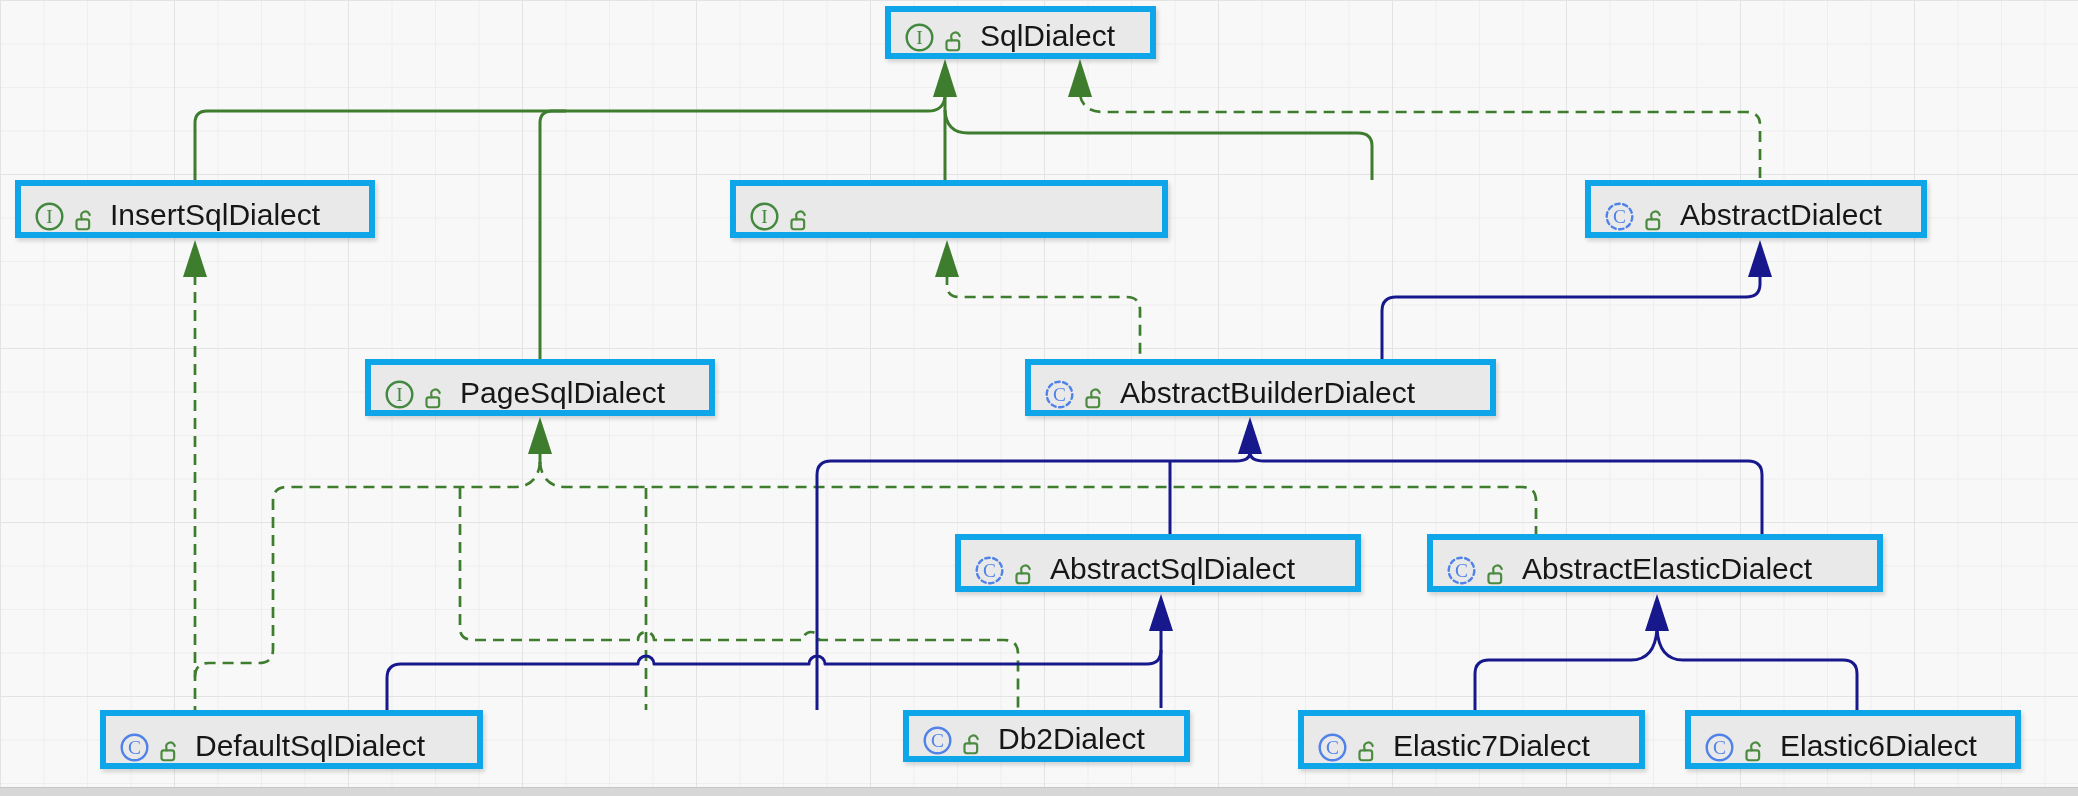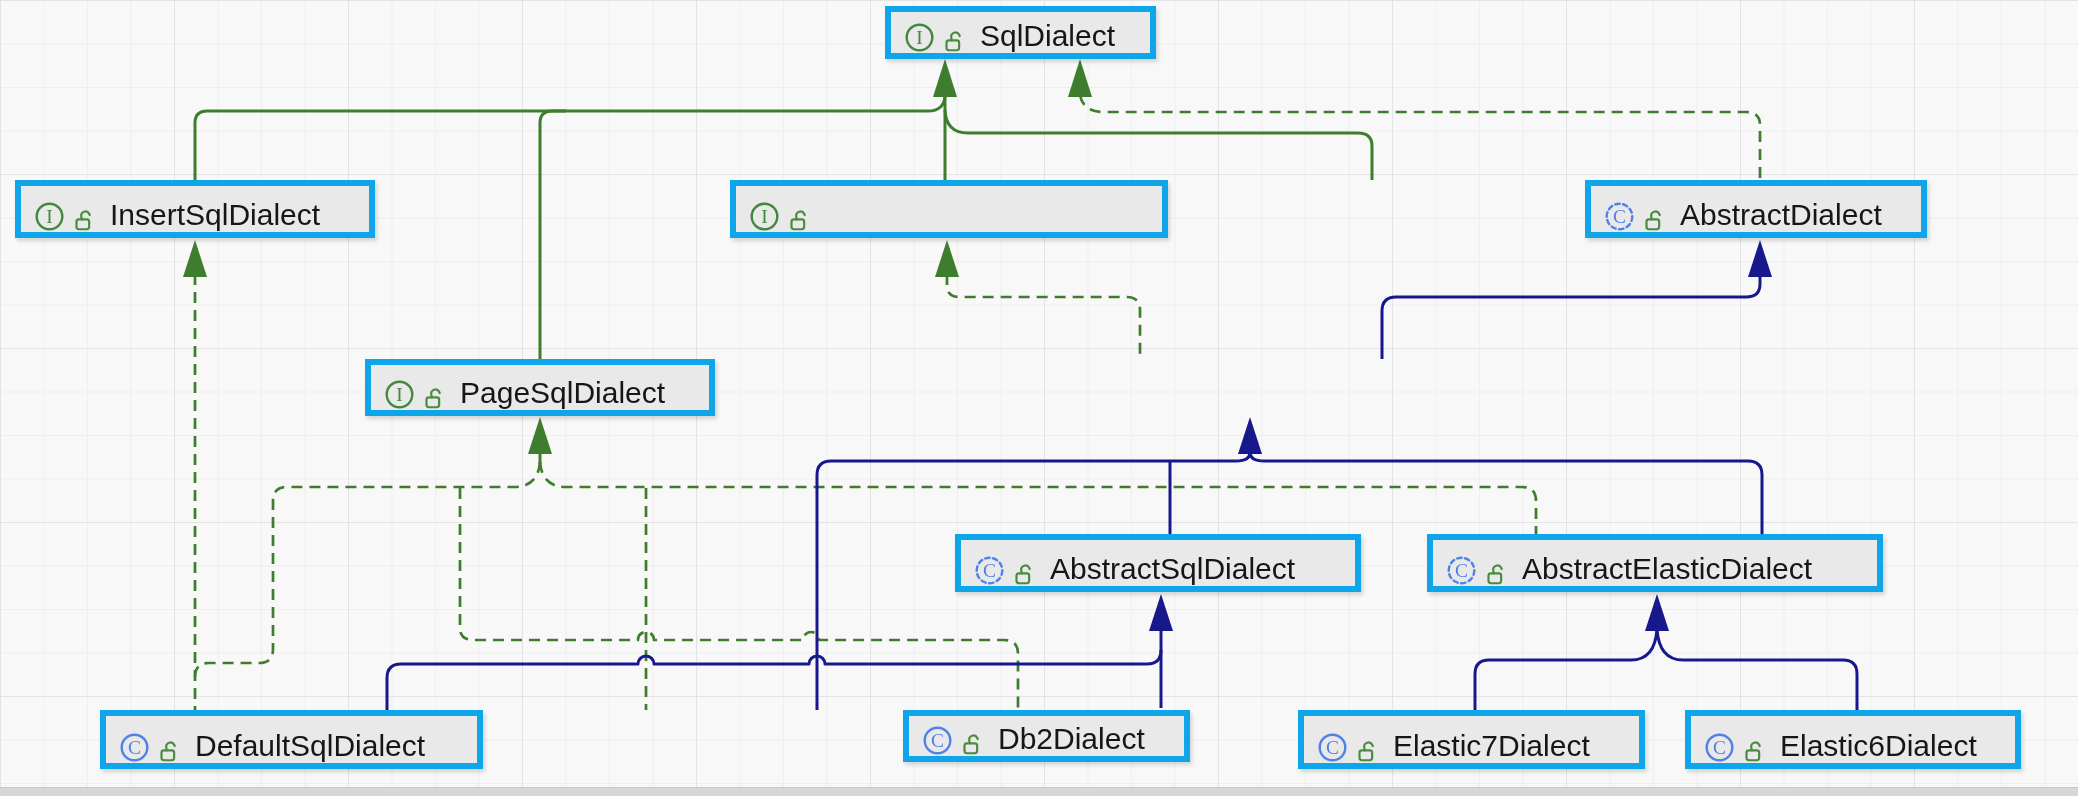--- a/index.html
+++ b/index.html
@@ -172,20 +172,33 @@
         </svg>
       </span>
     <span class="ic lock">
         <svg width="22" height="24">
           <use href="#ic-lock"></use>
         </svg>
       </span>
     <span class="lbl">PageSqlDialect</span>
   </div>
 
+  <div class="node" style="left:1025px;top:359px;width:471px;height:57px">
+    <span class="ic kind">
+        <svg width="31" height="31">
+          <use href="#ic-abstract"></use>
+        </svg>
+      </span>
+    <span class="ic lock">
+        <svg width="22" height="24">
+          <use href="#ic-lock"></use>
+        </svg>
+      </span>
+    <span class="lbl">AbstractBuilderDialect</span>
+  </div>
 
   <div class="node" style="left:955px;top:534px;width:406px;height:58px">
     <span class="ic kind">
         <svg width="31" height="31">
           <use href="#ic-abstract"></use>
         </svg>
       </span>
     <span class="ic lock">
         <svg width="22" height="24">
           <use href="#ic-lock"></use>

